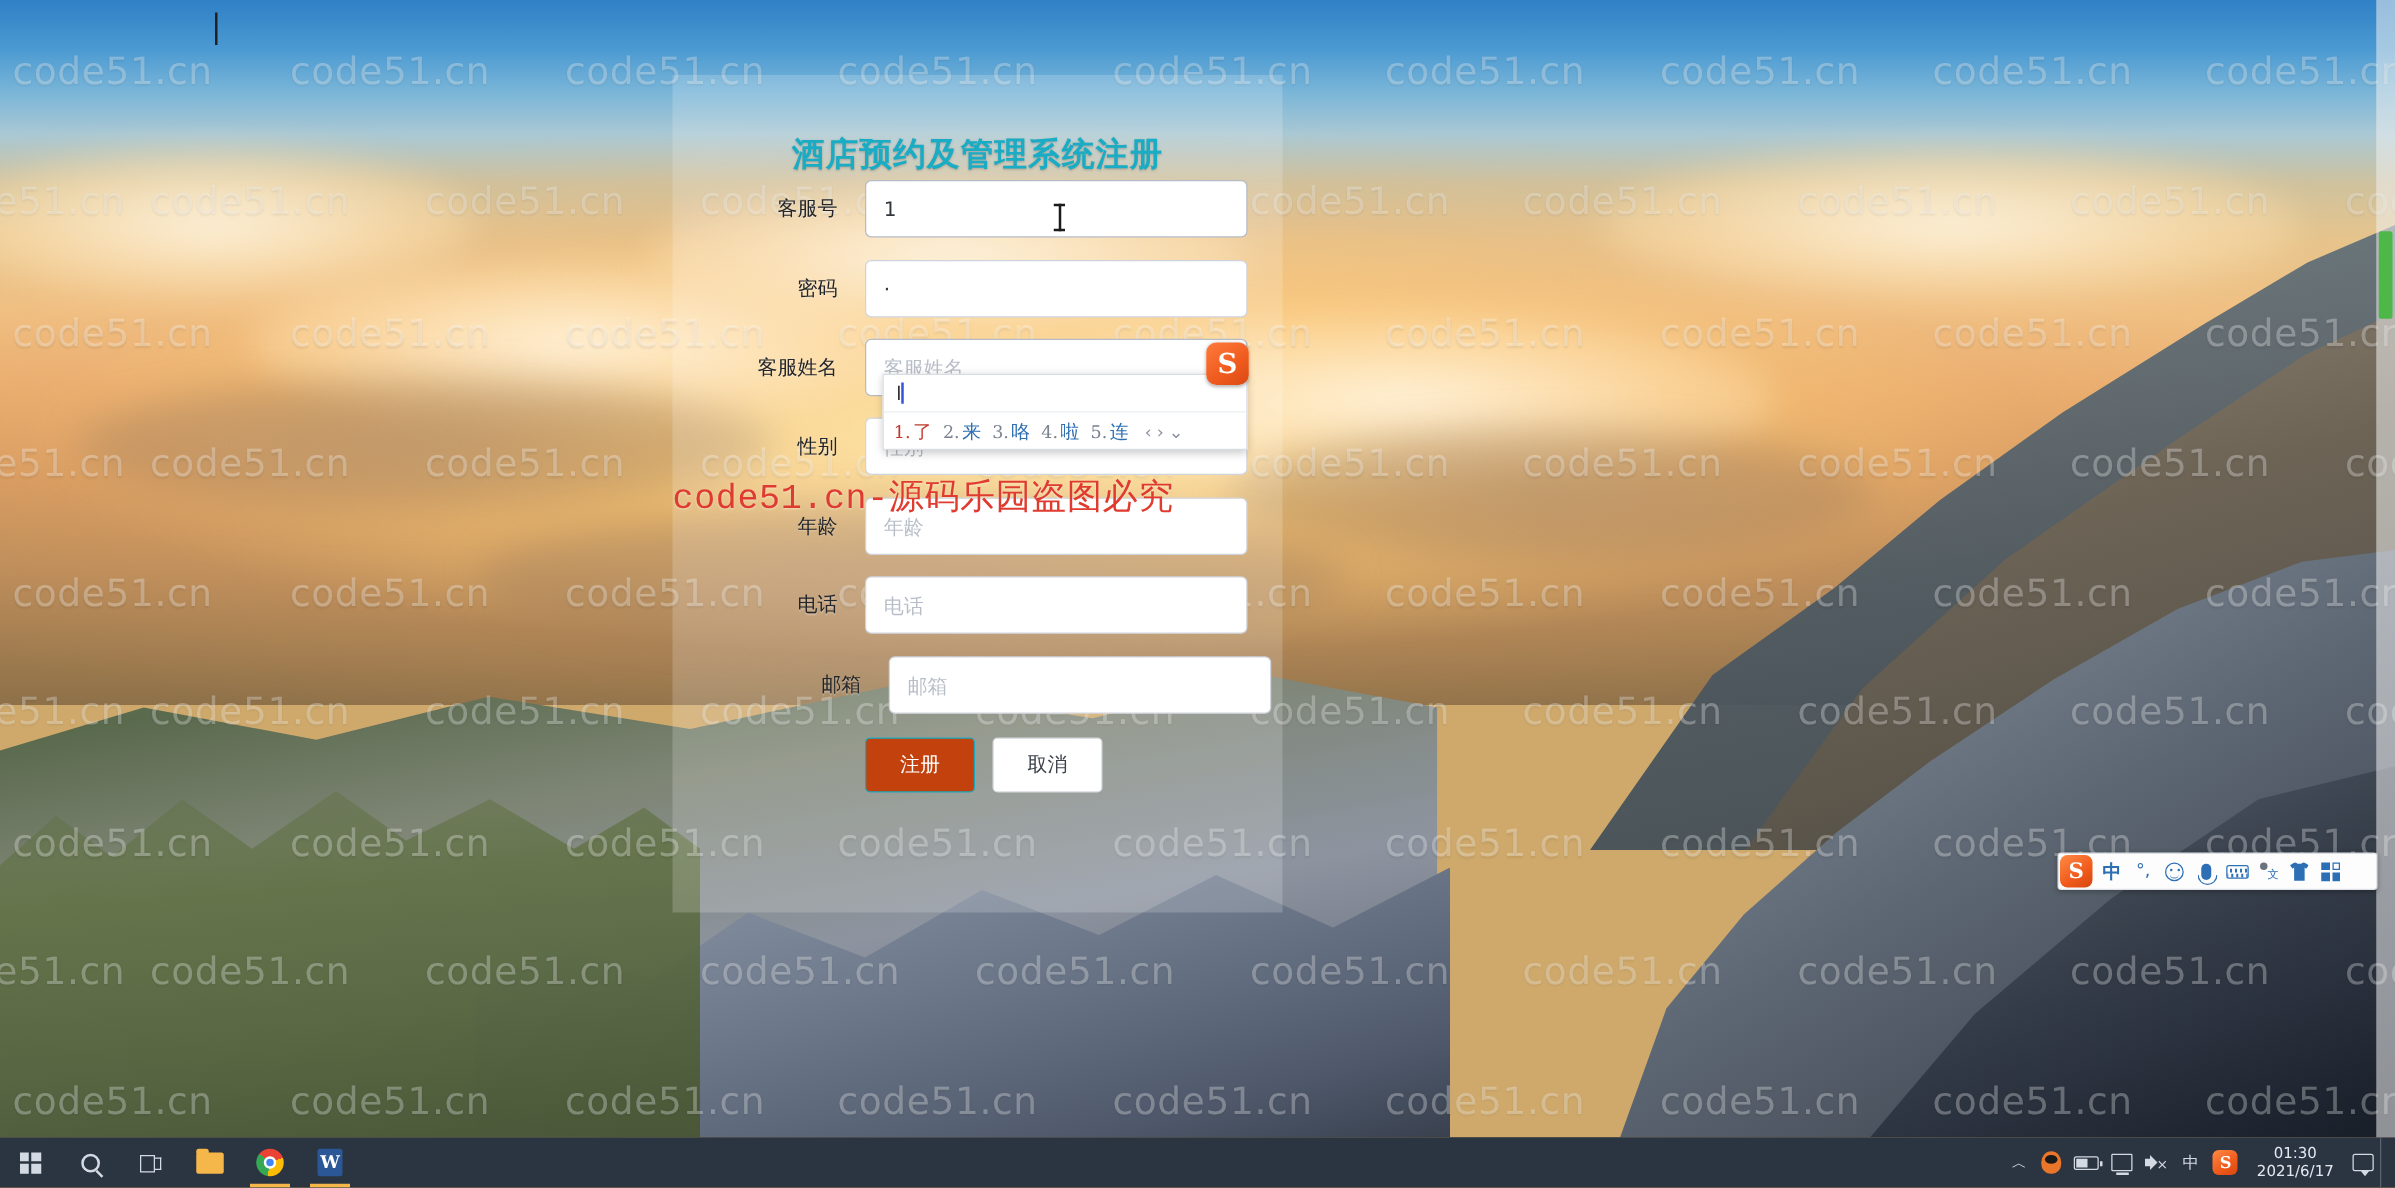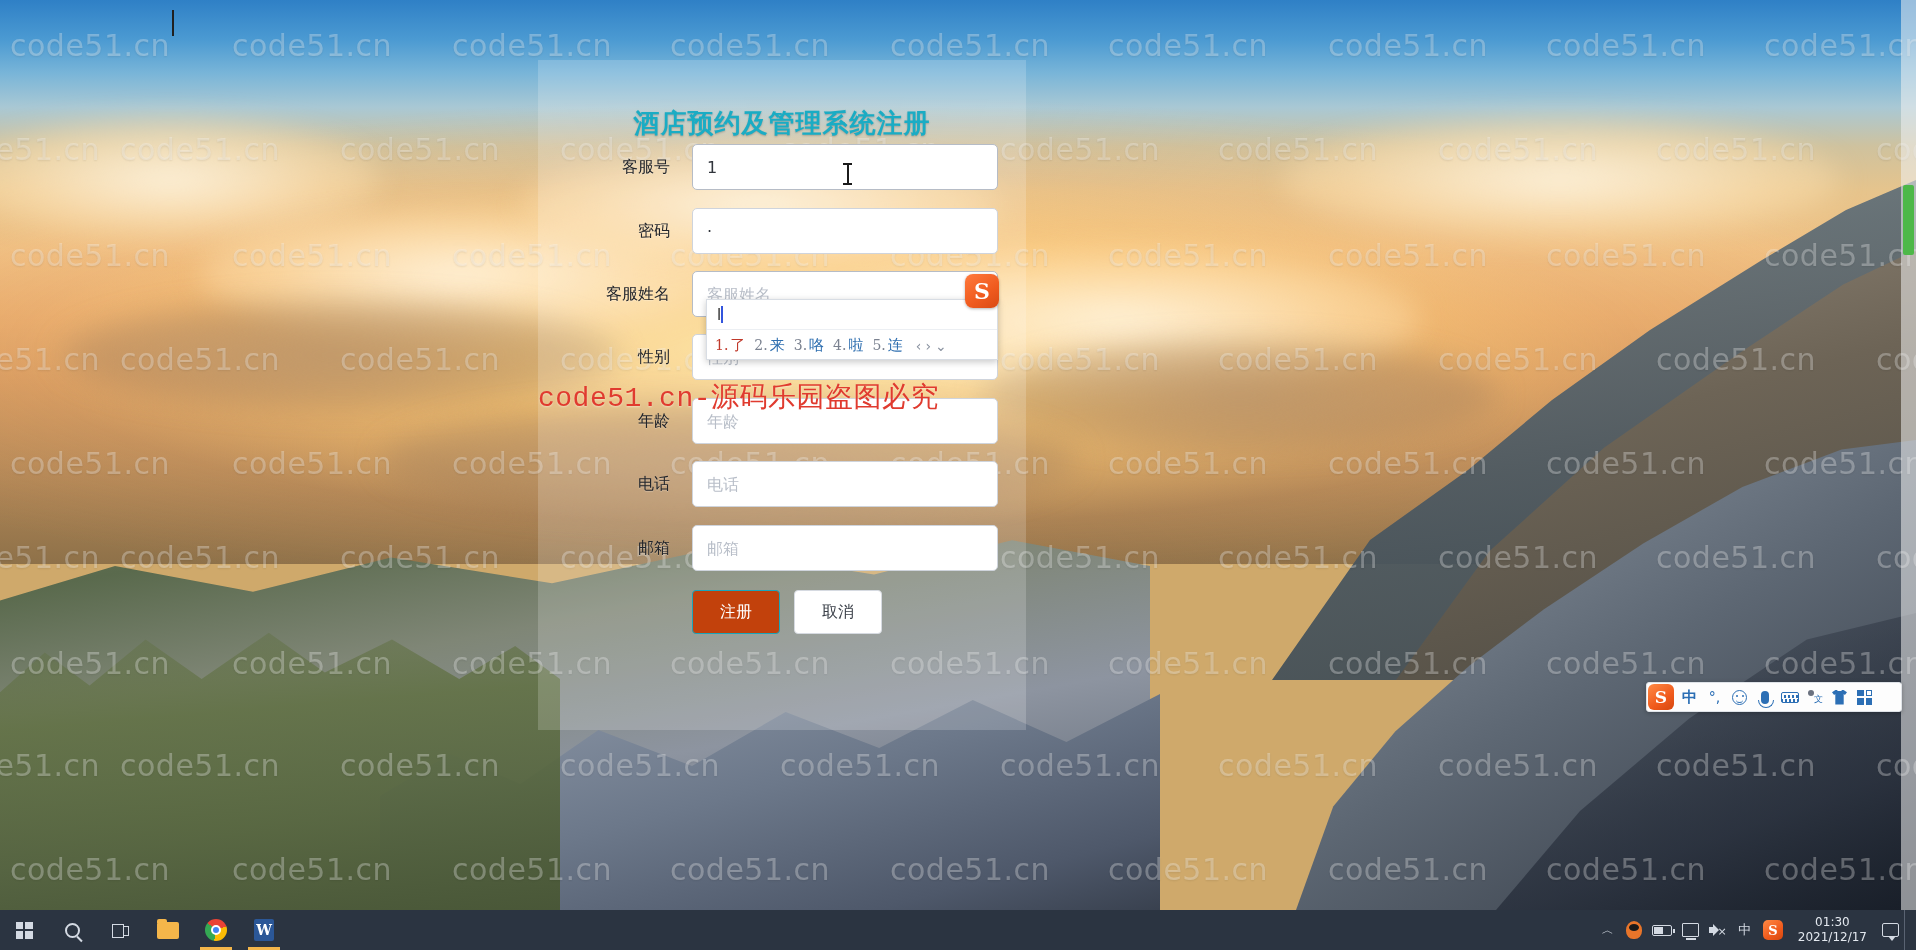--- a/index.html
+++ b/index.html
@@ -82,21 +82,21 @@
     background: linear-gradient(165deg, #a8b2c0 0%, #8792a2 25%, #6c788a 55%, #4e586a 85%, #39414f 100%);
     clip-path: polygon(0% 62%, 9% 48%, 18% 58%, 28% 40%, 40% 52%, 52% 34%, 64% 46%, 76% 30%, 88% 44%, 100% 28%, 100% 100%, 0% 100%);
   }
   #grass {
     position: absolute; left: 0; bottom: 0; width: 560px; height: 330px;
     background: linear-gradient(175deg, rgba(120,135,80,.0) 0%, rgba(96,112,66,.85) 40%, rgba(72,86,52,.95) 100%);
     clip-path: polygon(0% 34%, 8% 22%, 16% 32%, 26% 18%, 36% 30%, 48% 16%, 58% 28%, 70% 18%, 82% 30%, 92% 20%, 100% 30%, 100% 100%, 0% 100%);
   }
 
   
-  #watermarks { position: absolute; left: 0; top: 0; width: 1792px; height: 910px; pointer-events: none; }
+  #watermarks { position: absolute; left: 0; top: 12px; width: 1792px; height: 910px; pointer-events: none; }
   .wm {
     position: absolute;
     font-family: "DejaVu Sans", sans-serif;
     font-size: 30px;
     color: rgba(255,255,255,.30);
     letter-spacing: .5px;
     white-space: nowrap;
     text-shadow: 0 1px 2px rgba(0,0,0,.08);
   }
 
@@ -583,21 +583,21 @@
 <div class="form-row" style="top:398px;">
   <div class="form-label">年龄</div>
   <input class="form-input" type="text" placeholder="年龄" style="">
 </div>
 
 <div class="form-row" style="top:461px;">
   <div class="form-label">电话</div>
   <input class="form-input" type="text" placeholder="电话" style="">
 </div>
 
-<div class="form-row" style="top:525px;">
+<div class="form-row" style="top:525px;margin-left:19px;">
   <div class="form-label">邮箱</div>
   <input class="form-input" type="text" placeholder="邮箱" style="">
 </div>
 
 <div id="btn-row">
   <div class="btn" id="btn-register">注册</div>
   <div class="btn" id="btn-cancel">取消</div>
 </div>
 
 <div id="red-wm">code51.cn-源码乐园盗图必究</div>
@@ -711,21 +711,21 @@
       <span class="tray-volume">
           <b>×</b>
         </span>
     </div>
     <div class="tray-item">中</div>
     <div class="tray-item">
       <span class="tray-sogou">S</span>
     </div>
     <div id="clock">
       <span>01:30</span>
-      <span>2021/12/17</span>
+      <span>2021/6/17</span>
     </div>
     <div class="tray-item">
         <span class="tray-notify"></span>
       </div>
     <div id="show-desktop"></div>
   </div>
 </div>
 
 <div id="cursor-ibeam">
     <i></i>

